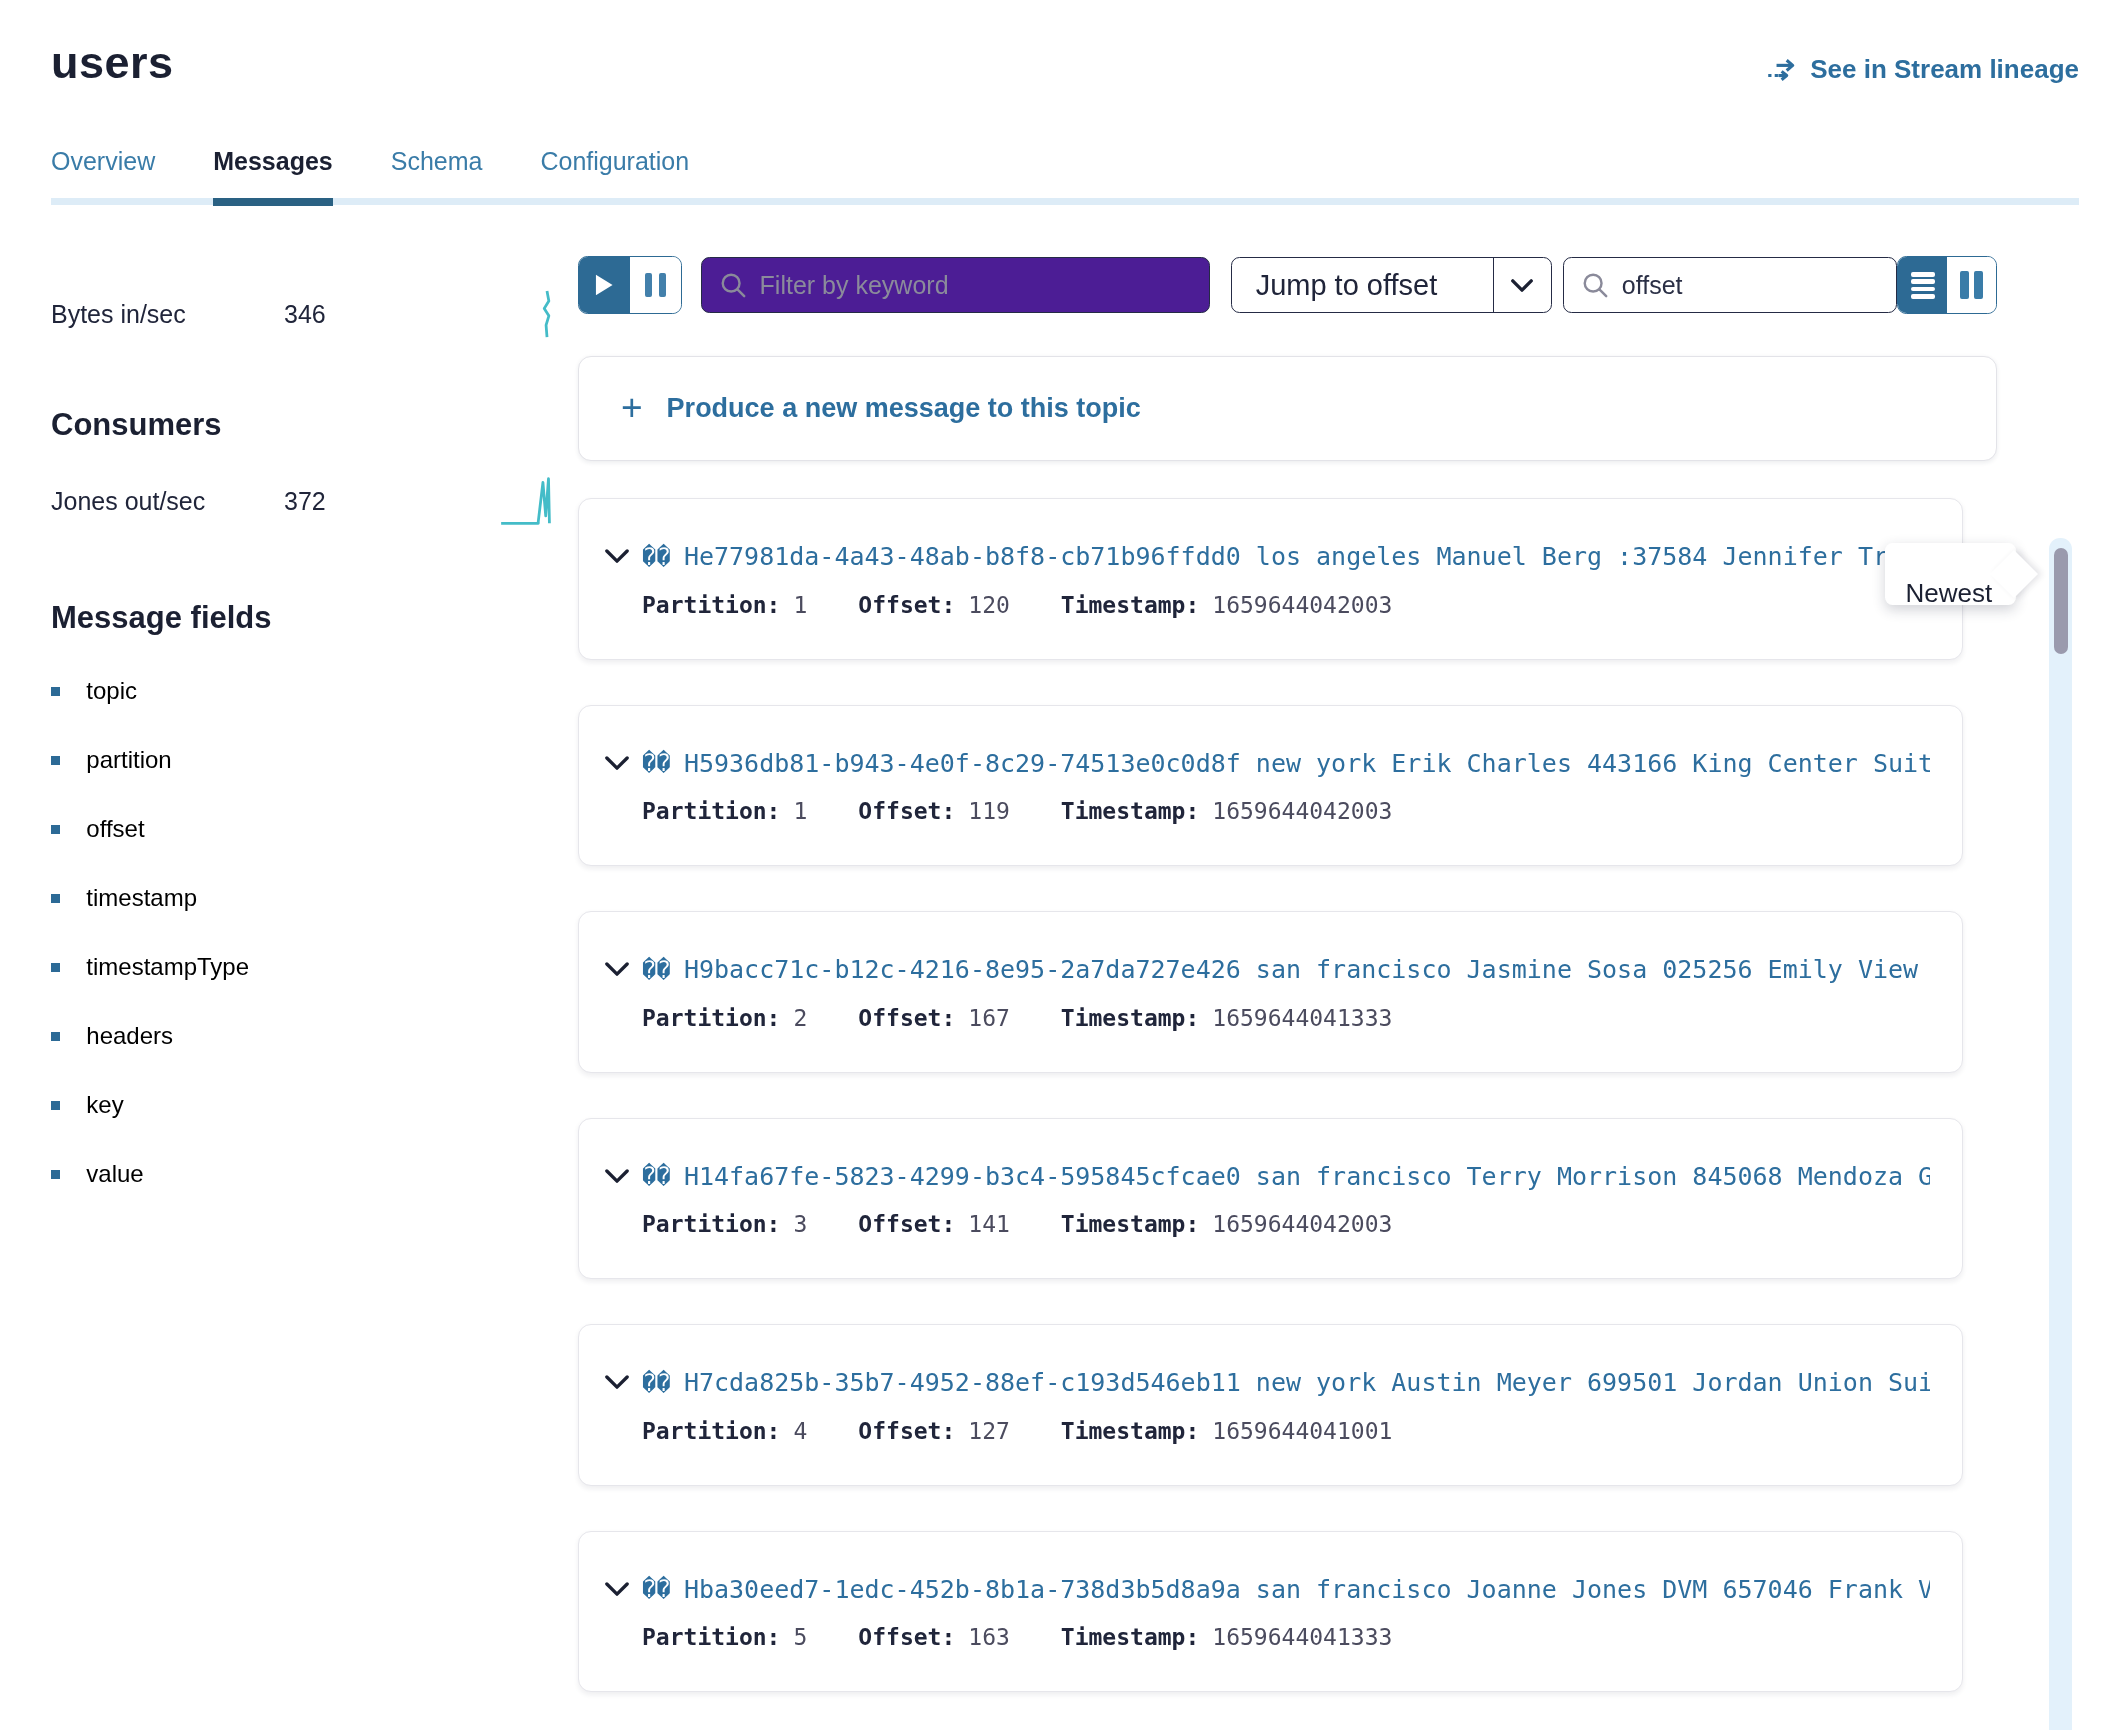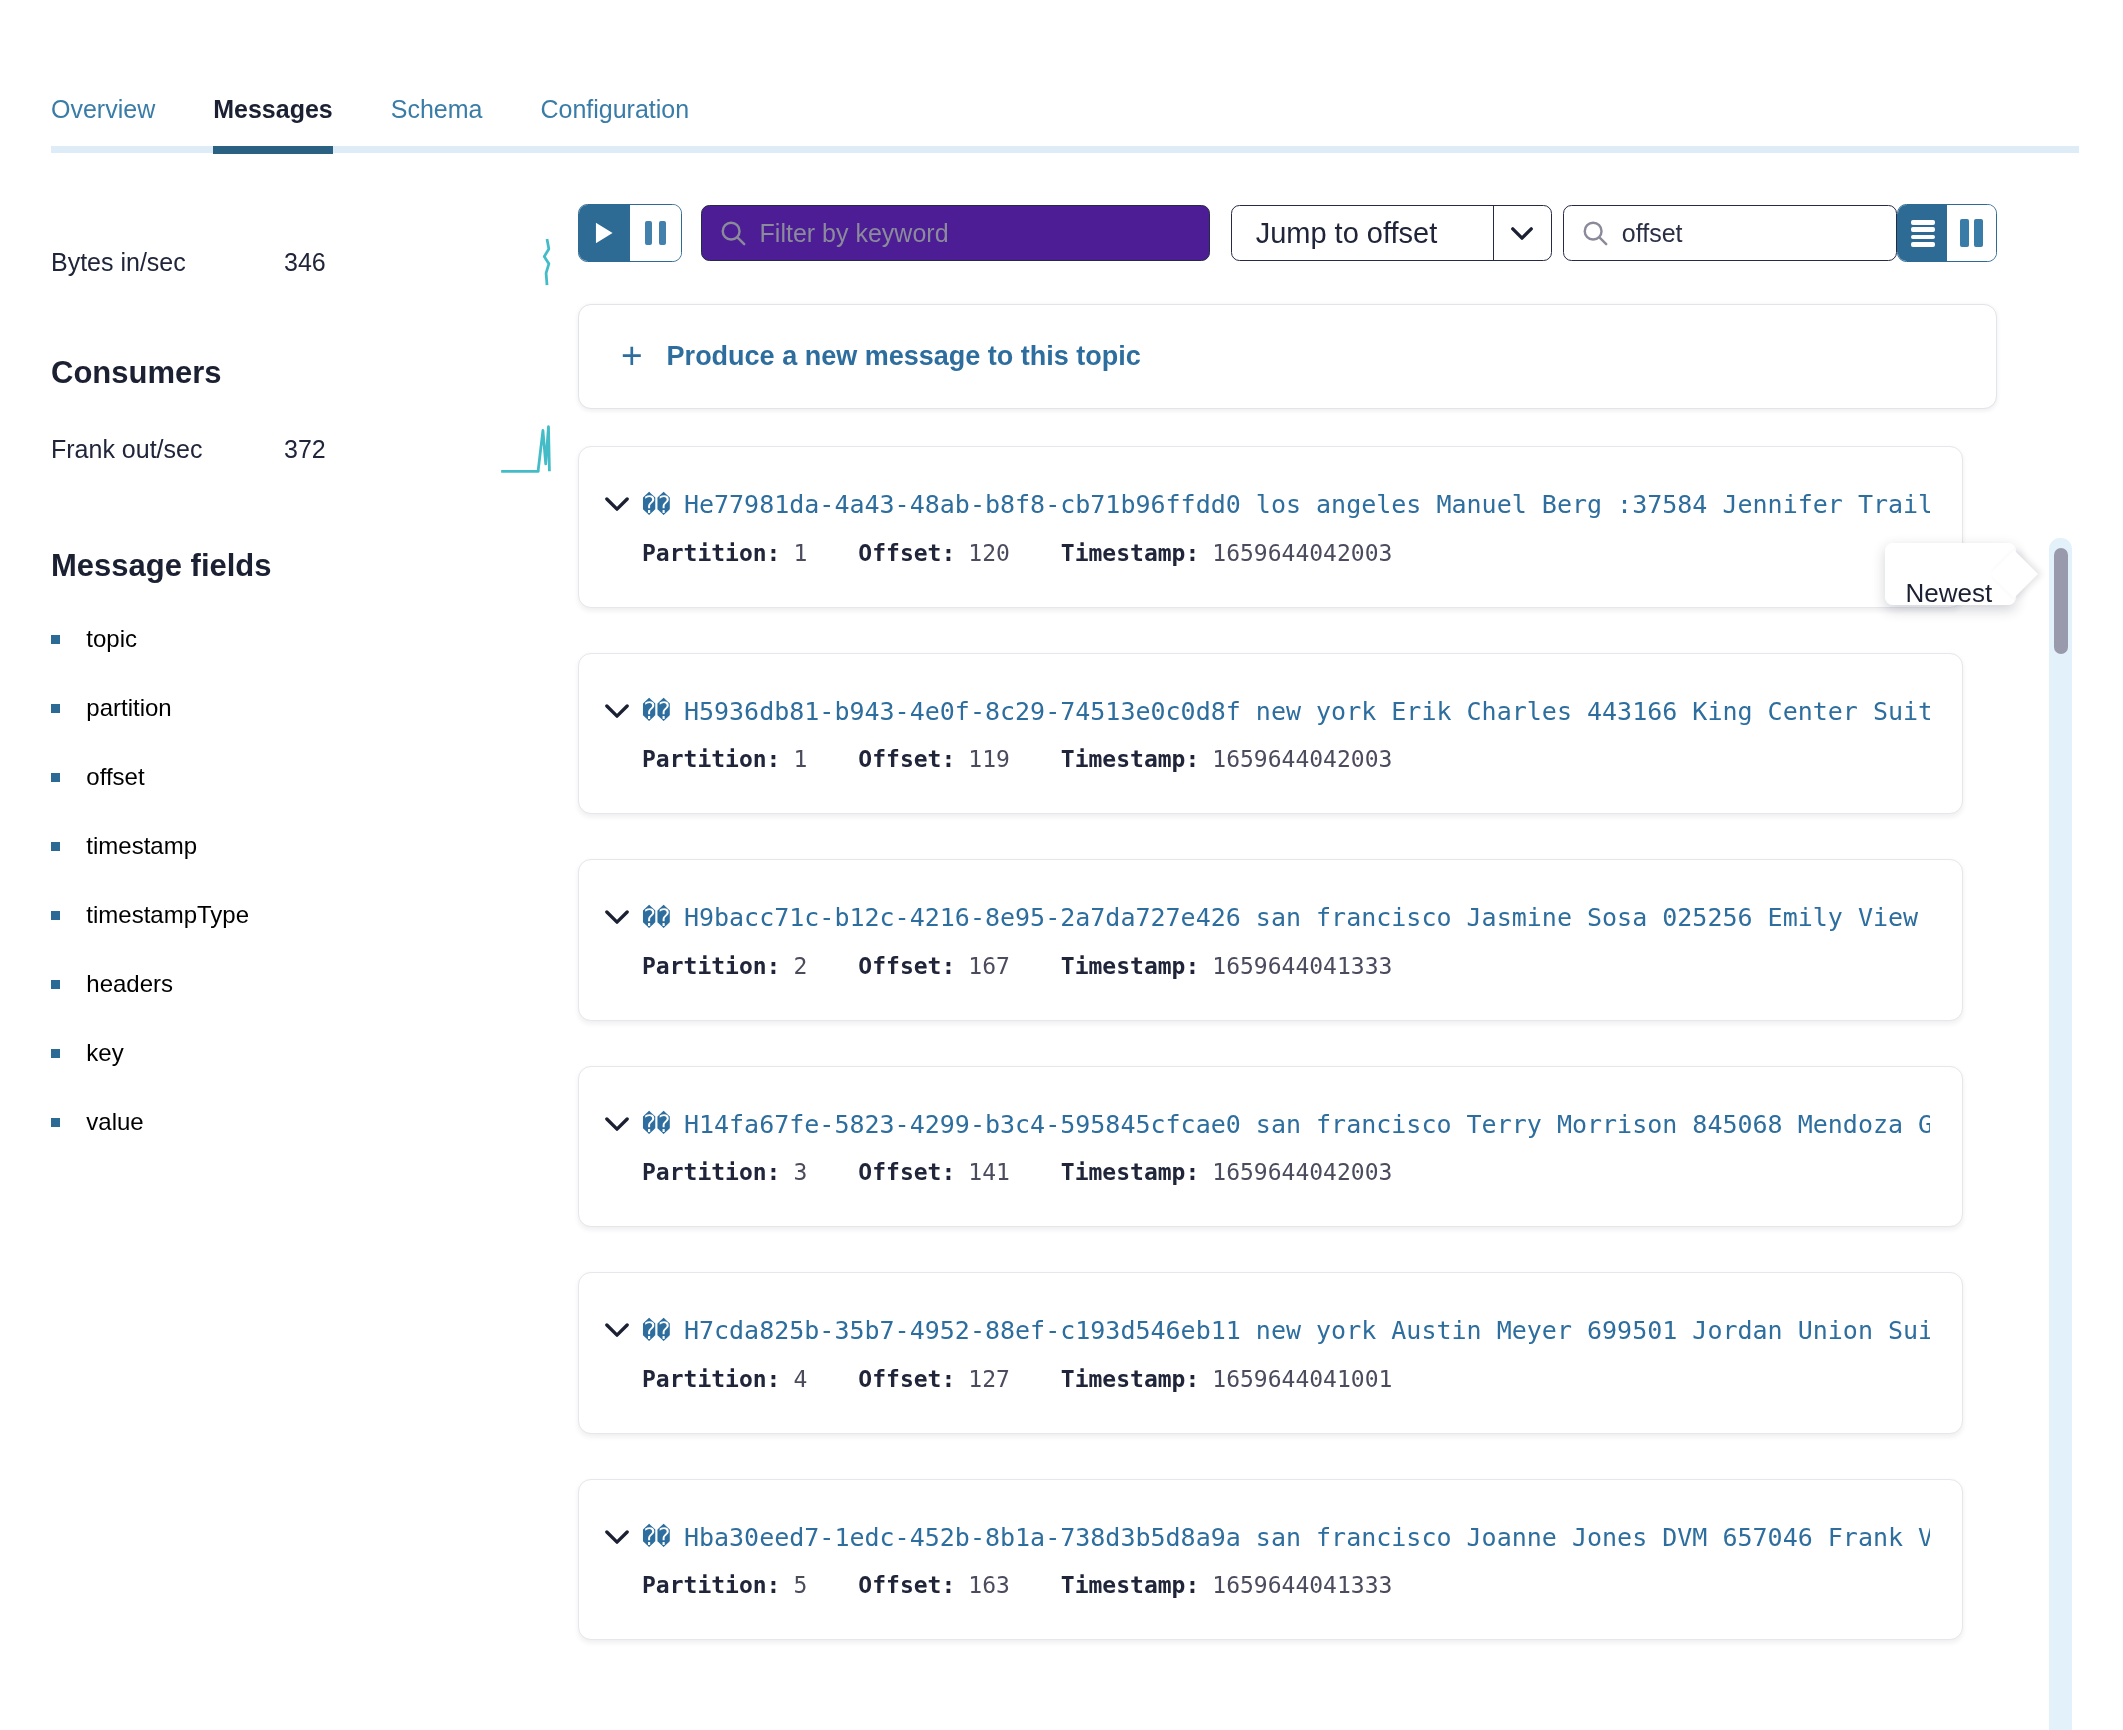--- a/index.html
+++ b/index.html
@@ -145,20 +145,35 @@
   }
   .newest-label { font-size:26px; color:#1b2032; position:relative; z-index:2;margin-top:38px; }
 
   svg { display:block; }
 </style>
 </head>
 <body>
 
 <div class="page">
 
+  <div class="header">
+    <div class="title">users</div>
+    <a class="lineage-link">
+      <span>
+        <svg width="32" height="24" viewBox="0 0 34 26" fill="none">
+          <path d="M10 8 H26" stroke="#2d6e9e" stroke-width="3.4"></path>
+          <path d="M21 2.5 L27.5 8 L21 13.5" stroke="#2d6e9e" stroke-width="3.4" fill="none" stroke-linejoin="round"></path>
+          <path d="M1 19 H12" stroke="#2d6e9e" stroke-width="3.4" stroke-dasharray="3.5 3.5"></path>
+          <path d="M12 19 H19" stroke="#2d6e9e" stroke-width="3.4"></path>
+          <path d="M15.5 14.5 L21 19 L15.5 23.5" stroke="#2d6e9e" stroke-width="3.4" fill="none" stroke-linejoin="round"></path>
+        </svg>
+      </span>
+      <span>See in Stream lineage</span>
+    </a>
+  </div>
 
   <div class="tabs">
     <div class="tab">Overview</div>
     <div class="tab active">Messages</div>
     <div class="tab">Schema</div>
     <div class="tab">Configuration</div>
   </div>
 
   <div class="content">
 
@@ -169,21 +184,21 @@
         <span class="sparkline">
           <svg width="24" height="52" viewBox="0 0 26 56" fill="none">
             <polyline points="13,3 15,14 10,22 15,30 12,40 13,53" stroke="#44bcc8" stroke-width="3" fill="none" stroke-linejoin="round"></polyline>
           </svg>
         </span>
       </div>
 
       <div class="consumers-block">
         <div class="side-heading">Consumers</div>
         <div class="metric">
-          <span class="metric-label">Frank out/sec</span>
+          <span class="metric-label">Jones out/sec</span>
           <span class="metric-value">372</span>
           <span class="sparkline">
             <svg width="60" height="52" viewBox="0 0 64 56" fill="none">
               <polyline points="2,52 42,52 42,50 47,8 50,44 53,4 54,52" stroke="#44bcc8" stroke-width="3" fill="none" stroke-linejoin="round"></polyline>
             </svg>
           </span>
         </div>
       </div>
 
       <div class="fields-block">

